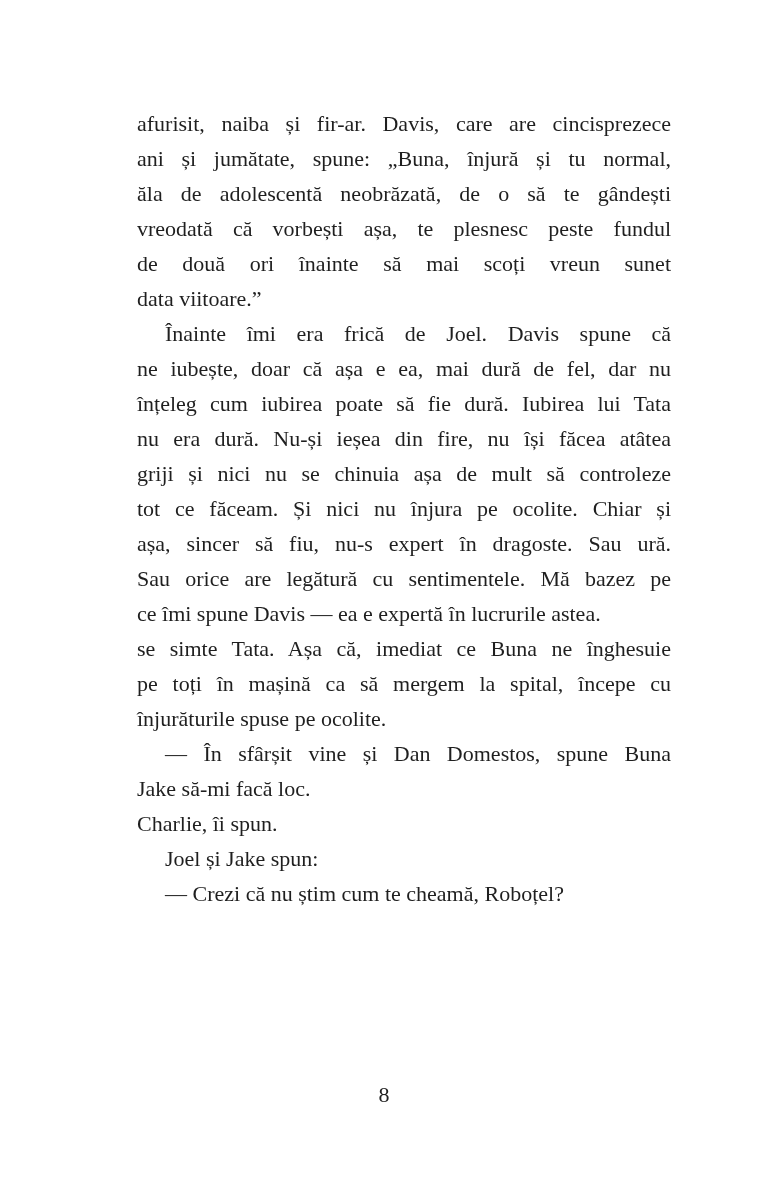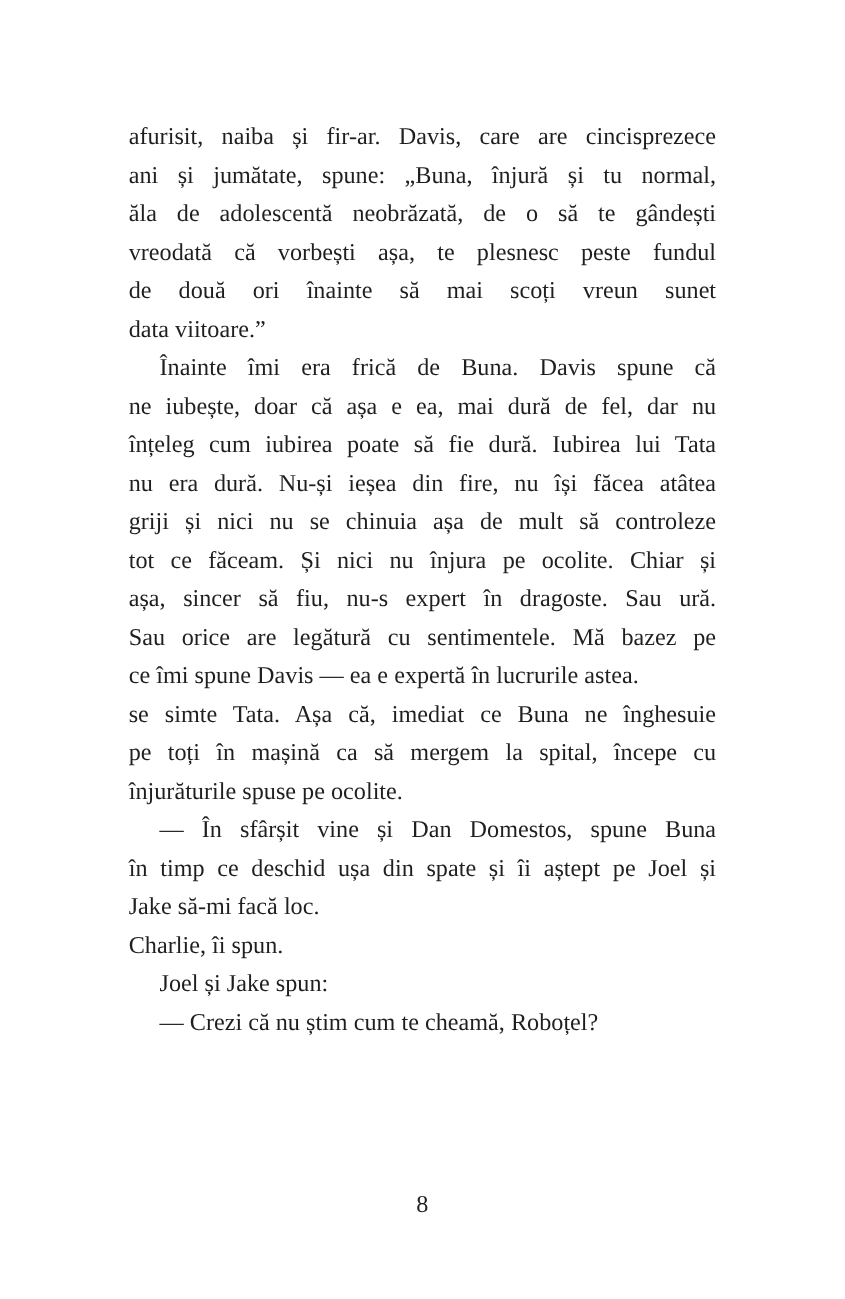--- a/index.html
+++ b/index.html
@@ -48,48 +48,47 @@
     width: 768px;
     text-align: center;
     color: #1f1f1f;
     font-size: 22px;
     line-height: 22px;
   }
 </style>
 </head>
 <body style="background: rgb(255, 255, 255);">
 
-<div class="page-text" style="color: rgb(31, 31, 31);">
+<div class="page-text" style="color: rgb(31, 31, 31); margin-left: 20px;">
     <div class="paragraph">
       <div class="line">afurisit, naiba și fir-ar. Davis, care are cincisprezece</div>
       <div class="line">ani și jumătate, spune: „Buna, înjură și tu normal,</div>
       <div class="line">ăla de adolescentă neobrăzată, de o să te gândești</div>
       <div class="line">vreodată că vorbești așa, te plesnesc peste fundul</div>
       <div class="line">de două ori înainte să mai scoți vreun sunet</div>
       <div class="line last">data viitoare.”</div>
     </div>
     <div class="paragraph">
-      <div class="line indent">Înainte îmi era frică de Buna. Davis spune că</div>
+      <div class="line indent">Înainte îmi era frică de Joel. Davis spune că</div>
       <div class="line">ne iubește, doar că așa e ea, mai dură de fel, dar nu</div>
       <div class="line">înțeleg cum iubirea poate să fie dură. Iubirea lui Tata</div>
       <div class="line">nu era dură. Nu-și ieșea din fire, nu își făcea atâtea</div>
       <div class="line">griji și nici nu se chinuia așa de mult să controleze</div>
       <div class="line">tot ce făceam. Și nici nu înjura pe ocolite. Chiar și</div>
       <div class="line">așa, sincer să fiu, nu-s expert în dragoste. Sau ură.</div>
       <div class="line">Sau orice are legătură cu sentimentele. Mă bazez pe</div>
       <div class="line last">ce îmi spune Davis — ea e expertă în lucrurile astea.</div>
     </div>
     <div class="paragraph">
       <div class="line">se simte Tata. Așa că, imediat ce Buna ne înghesuie</div>
       <div class="line">pe toți în mașină ca să mergem la spital, începe cu</div>
       <div class="line last">înjurăturile spuse pe ocolite.</div>
     </div>
     <div class="paragraph">
       <div class="line indent">— În sfârșit vine și Dan Domestos, spune Buna</div>
-      <div class="line">în timp ce deschid ușa din spate și îi aștept pe Joel și</div>
       <div class="line last">Jake să-mi facă loc.</div>
     </div>
     <div class="paragraph">
       <div class="line last">Charlie, îi spun.</div>
     </div>
     <div class="paragraph">
       <div class="line last indent">Joel și Jake spun:</div>
     </div>
     <div class="paragraph">
       <div class="line last indent">— Crezi că nu știm cum te cheamă, Roboțel?</div>

